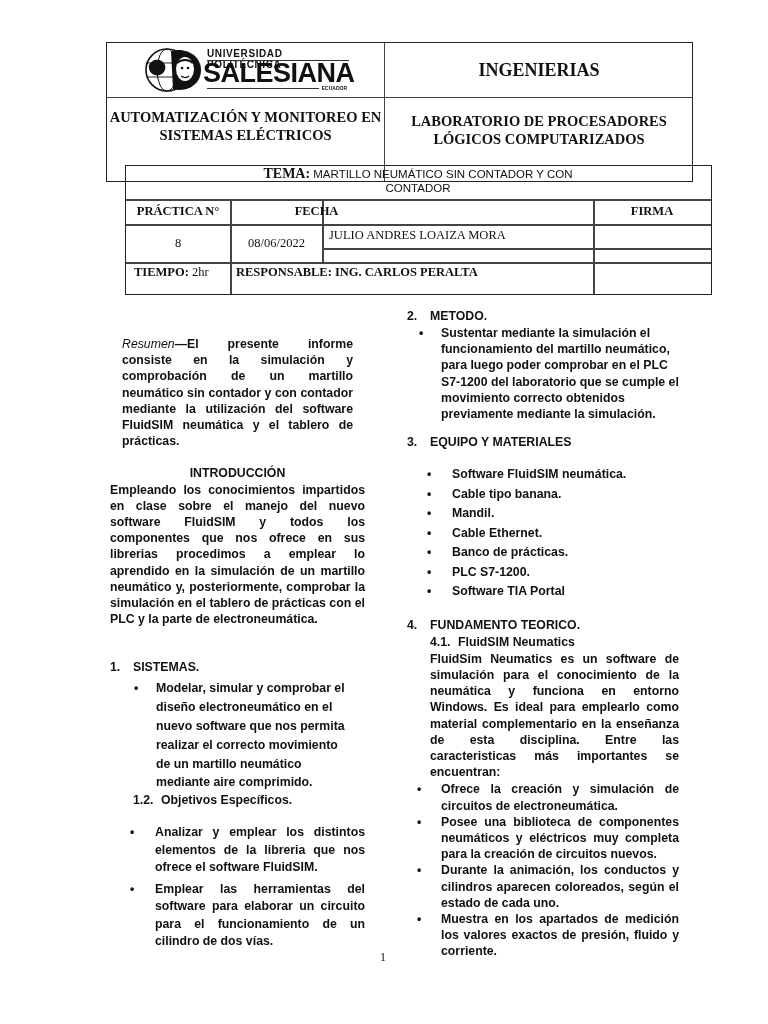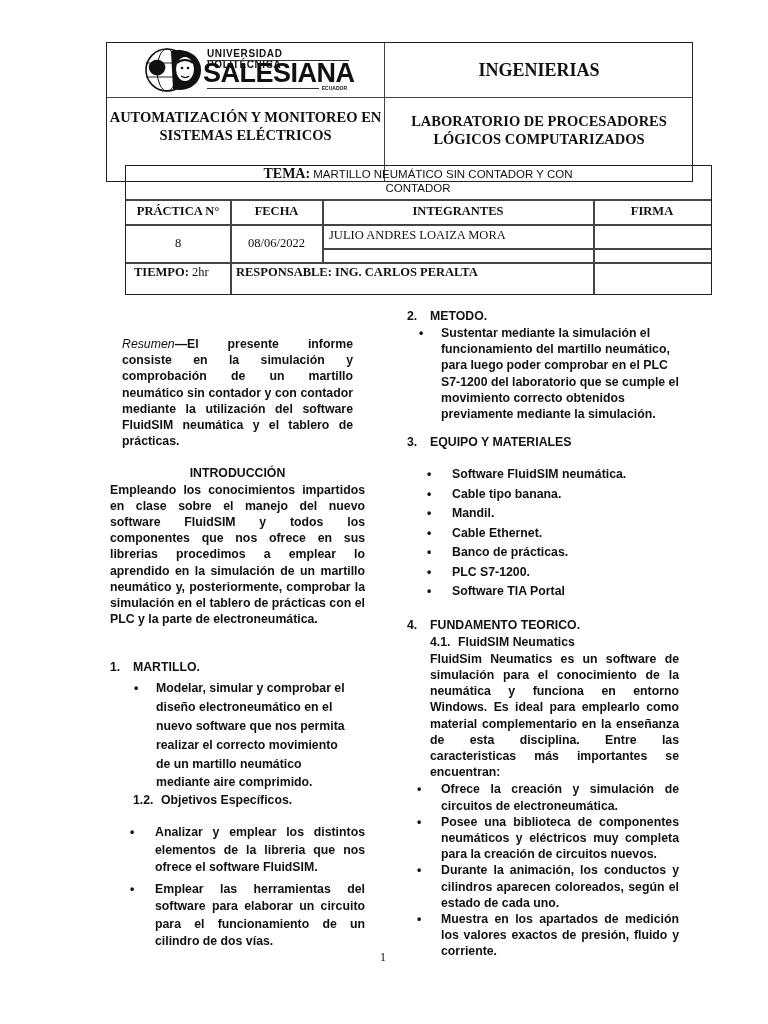--- a/index.html
+++ b/index.html
@@ -85,22 +85,21 @@
   <div class="l" style="left:196px; top:33px; height:63px; width:1.5px;"></div>
   <div class="l" style="left:467px; top:33px; bottom:0; width:1.5px;"></div>
 
   <div class="t" style="left:0; width:584px; top:1px; text-align:center; line-height:14px;">
     <span class="b" style="font-size:14px;">TEMA:</span>
     <span class="sans" style="font-size:11.5px;">MARTILLO NEUMÁTICO SIN CONTADOR Y CON</span><br>
     <span class="sans" style="font-size:11.5px;">CONTADOR</span>
   </div>
 
   <div class="t b" style="left:0; width:104px; top:38px; text-align:center;">PRÁCTICA N°</div>
-  <div class="t b" style="left:105px; width:91px; top:38px; text-align:center;">FECHA</div>
-  <div class="t b" style="left:197px; width:270px; top:38px; text-align:center;">INTEGRANTES</div>
+  <div class="t b" style="left:105px; width:91px; top:38px; text-align:center;padding-left:40px;">FECHA</div>
   <div class="t b" style="left:468px; width:116px; top:38px; text-align:center;">FIRMA</div>
 
   <div class="t" style="left:0; width:104px; top:70px; text-align:center;">8</div>
   <div class="t" style="left:105px; width:91px; top:70px; text-align:center;">08/06/2022</div>
   <div class="t" style="left:203px; top:62px;">JULIO ANDRES LOAIZA MORA</div>
   <div class="t" style="left:203px; top:83px;"></div>
 
   <div class="t" style="left:8px; top:99px;">
     <span class="b">TIEMPO:</span>
     <span>2hr</span>
@@ -109,21 +108,21 @@
 </div>
 
 <div class="col" style="left:110px; top:324px; width:255px;">
   <p class="just bold" style="margin:12px;"><i style="font-weight:normal;">Resumen</i><span>—El presente informe consiste en la simulación y comprobación de un martillo neumático sin contador y con contador mediante la utilización del software FluidSIM neumática y el tablero de prácticas.</span></p>
 
   <div class="head" style="text-align:center; margin-top:16px;">INTRODUCCIÓN</div>
   <p class="just bold" style="margin:0;">Empleando los conocimientos impartidos en clase sobre el manejo del nuevo software FluidSIM y todos los componentes que nos ofrece en sus librerias procedimos a emplear lo aprendido en la simulación de un martillo neumático y, posteriormente, comprobar la simulación en el tablero de prácticas con el PLC y la parte de electroneumática.</p>
 
   <div style="margin-top:32px; position:relative; height:18px;">
     <span class="head" style="position:absolute; left:0;">1.</span>
-    <span class="head" style="position:absolute; left:23px;">MARTILLO.</span>
+    <span class="head" style="position:absolute; left:23px;">SISTEMAS.</span>
   </div>
   <div class="bullet-row" style="padding-left:46px; margin-top:2px; line-height:18.8px; width:190px;">
     <span class="bullet" style="left:24px;">•</span>
     <span class="bold">Modelar, simular y comprobar el diseño electroneumático en el nuevo software que nos permita realizar el correcto movimiento de un martillo neumático mediante aire comprimido.</span>
   </div>
   <div style="position:relative; height:18px;">
     <span class="head" style="position:absolute; left:23px;">1.2.</span>
     <span class="head" style="position:absolute; left:51px;">Objetivos Específicos.</span>
   </div>
   <div class="bullet-row just bold" style="padding-left:45px; margin-top:14px; line-height:17.5px;">

